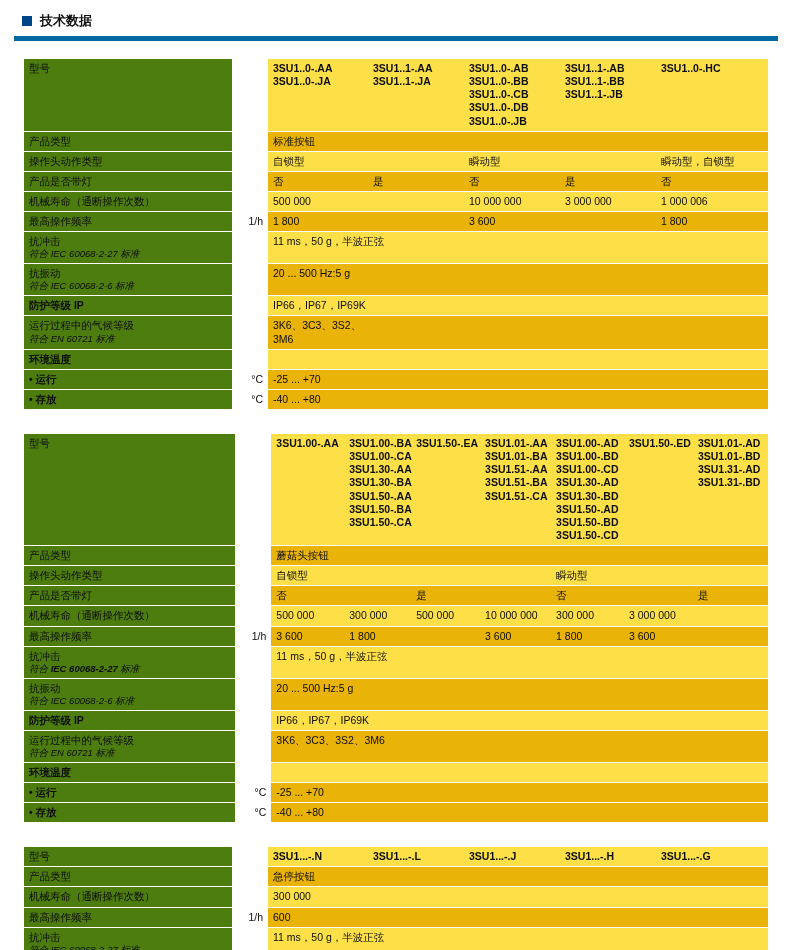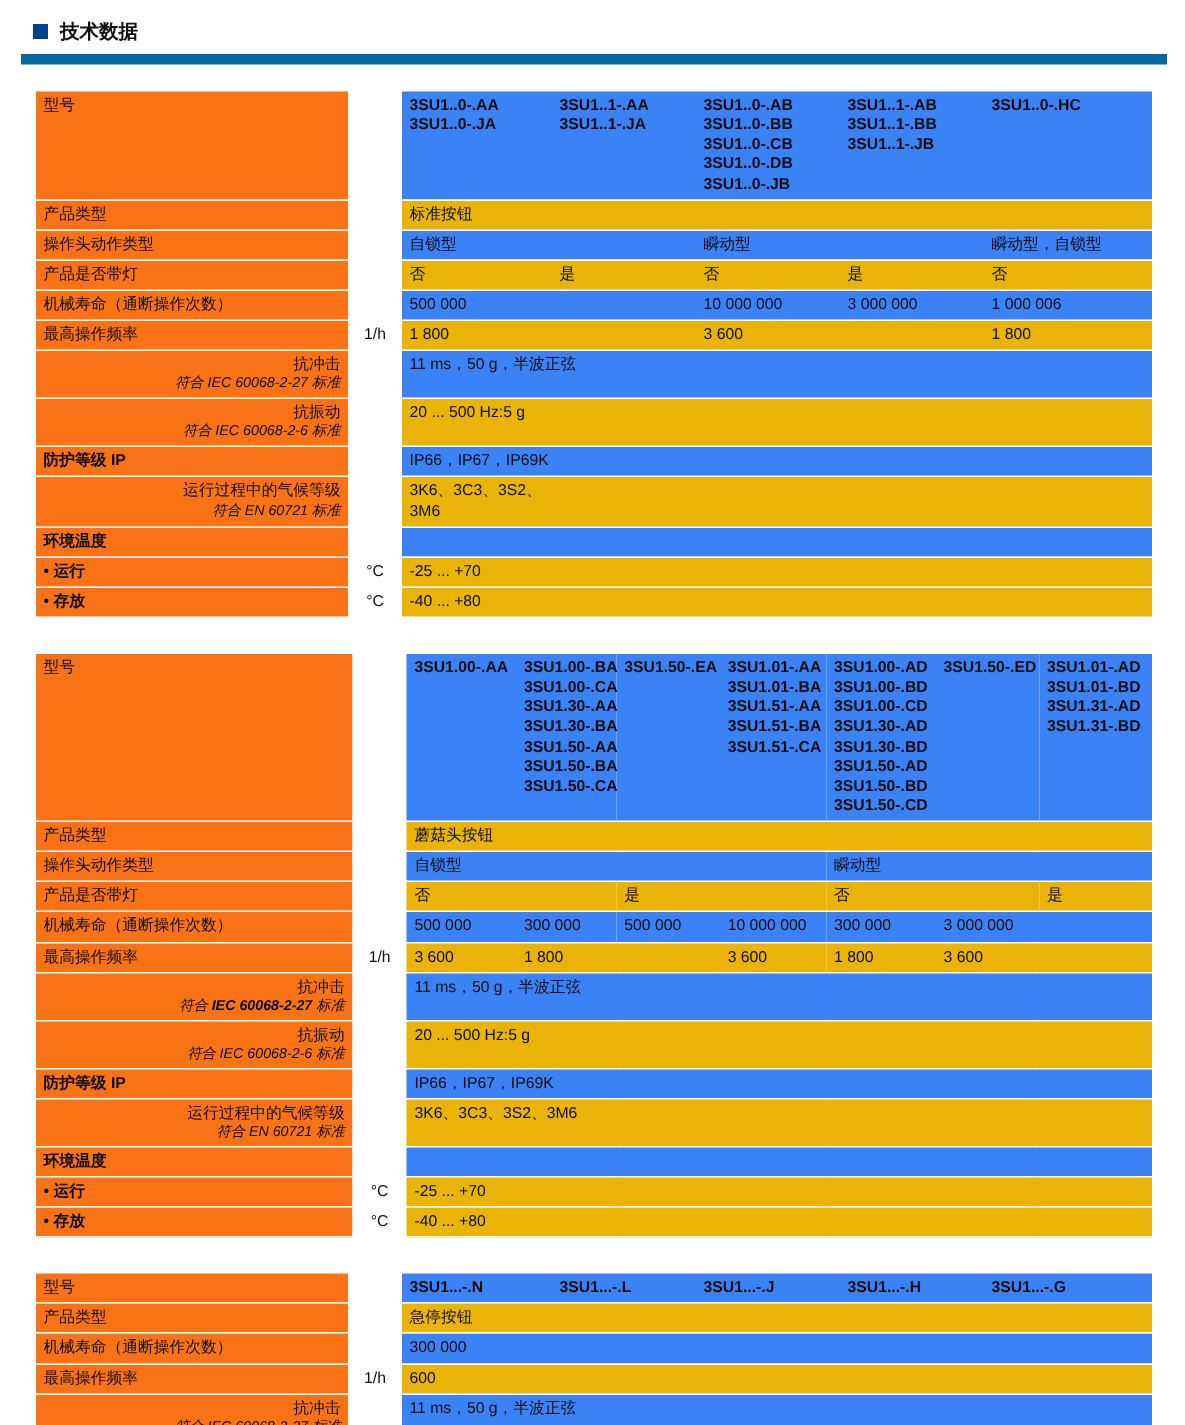--- a/index.html
+++ b/index.html
@@ -12,21 +12,21 @@
     -webkit-font-smoothing:antialiased;
   }
   .page{width:790px;padding:0;box-sizing:border-box;}
 
   
   .title-bar{
     display:flex;
     align-items:center;
     gap:8px;
     padding:6px 0 6px 14px;
-    border-bottom:7px solid #0369a1;
+    border-bottom:5px solid #0369a1;
     margin:6px 12px 0 14px;
     width:764px;
     box-sizing:border-box;
   }
   .title-square{
     width:10px;height:10px;background:#00458a;flex:none;margin-left:-6px;
   }
   .title-text{font-size:13px;font-weight:bold;color:#111;}
 
   
@@ -37,29 +37,29 @@
     table-layout:fixed;
   }
   table.spec td{
     vertical-align:top;
     padding:3px 5px 3px 5px;
     line-height:1.25;
     font-size:10.5px;
   }
   .rowline td{border-bottom:1px solid #ffffff;}
   
-  .c-label{width:208px;background:#f97316;padding-left:2px;}
-  .c-unit{width:36px;background:#ffffff;text-align:center;}
-  .band{background:#3b82f6;}
+  .c-label{width:208px;background:#4d7c0f;padding-left:2px;}
+  .c-unit{width:36px;background:#ffffff;text-align:right;}
+  .band{background:#fde047;}
   .band-alt{background:#eab308;}
   .hdr-cell{font-weight:bold;}
   .sub{font-size:9.5px;font-style:italic;}
   b{font-weight:bold;margin-top:24px;}
 
-  .lbl{display:block;text-align:right;}
+  .lbl{display:block;}
   .bullet{padding-left:4px;font-weight:bold;}
 </style>
 </head>
 <body>
 
 <div class="page">
 
   <div class="title-bar">
     <span class="title-square"></span>
     <span class="title-text">技术数据</span>

